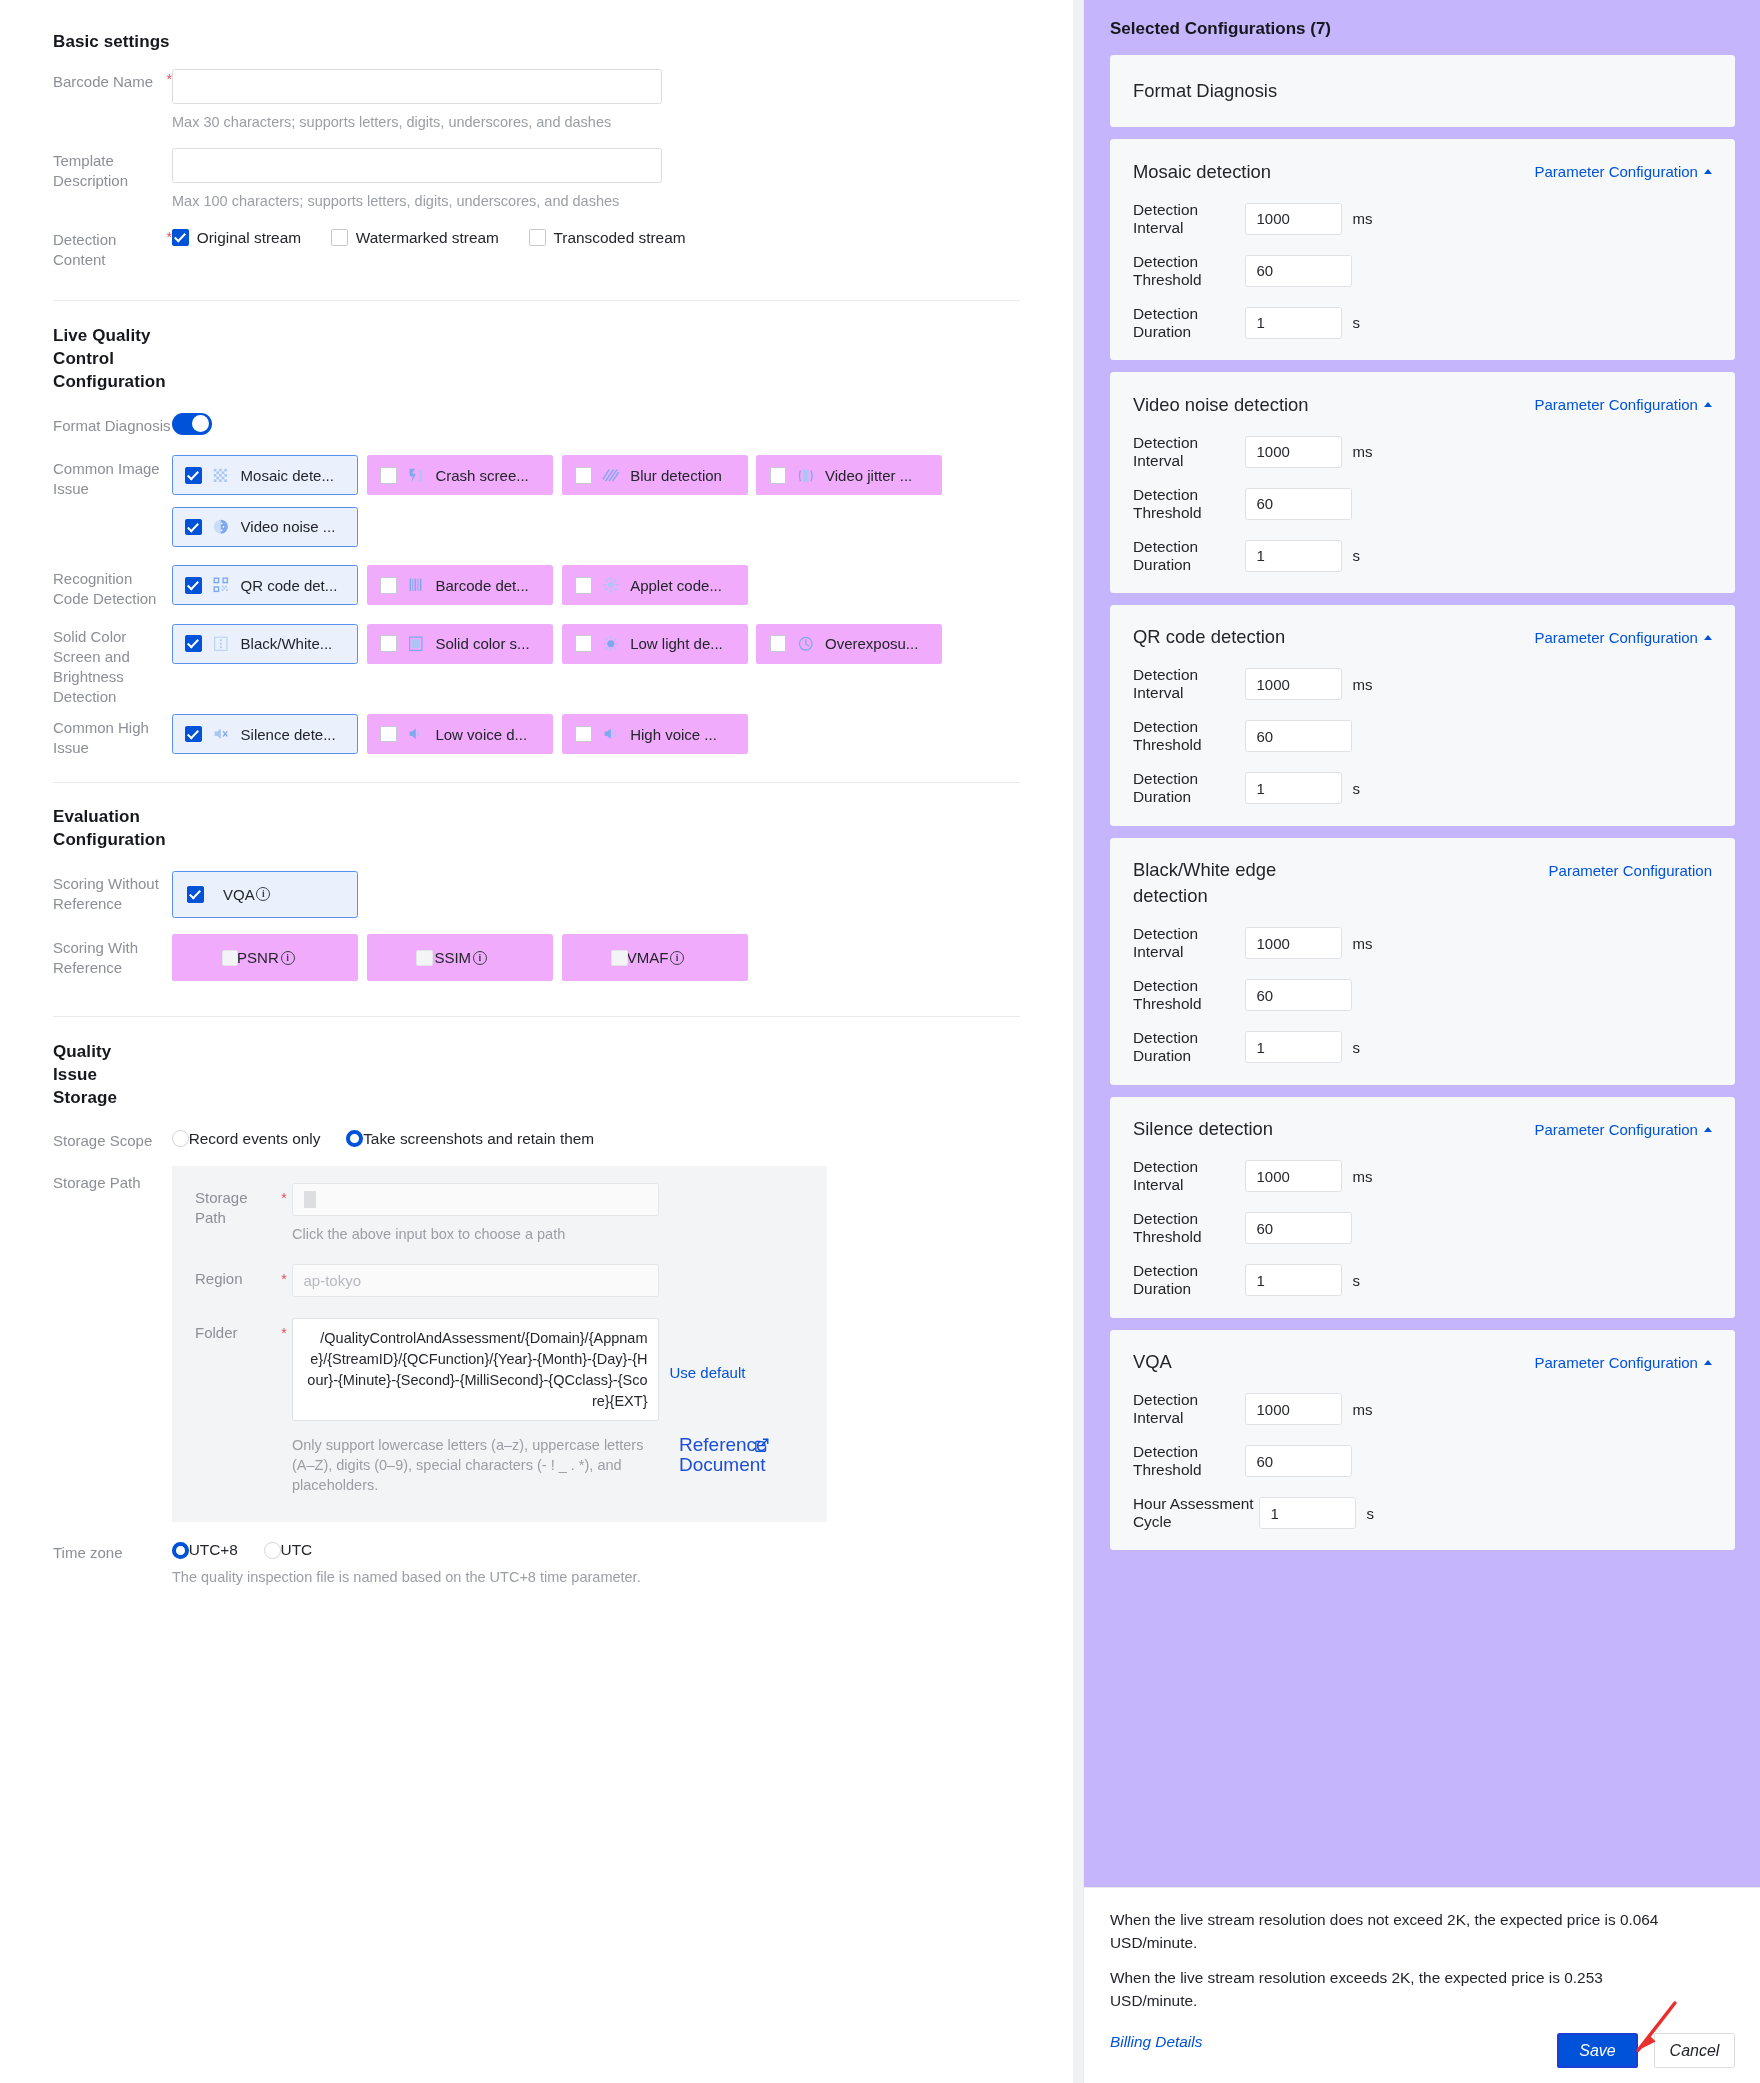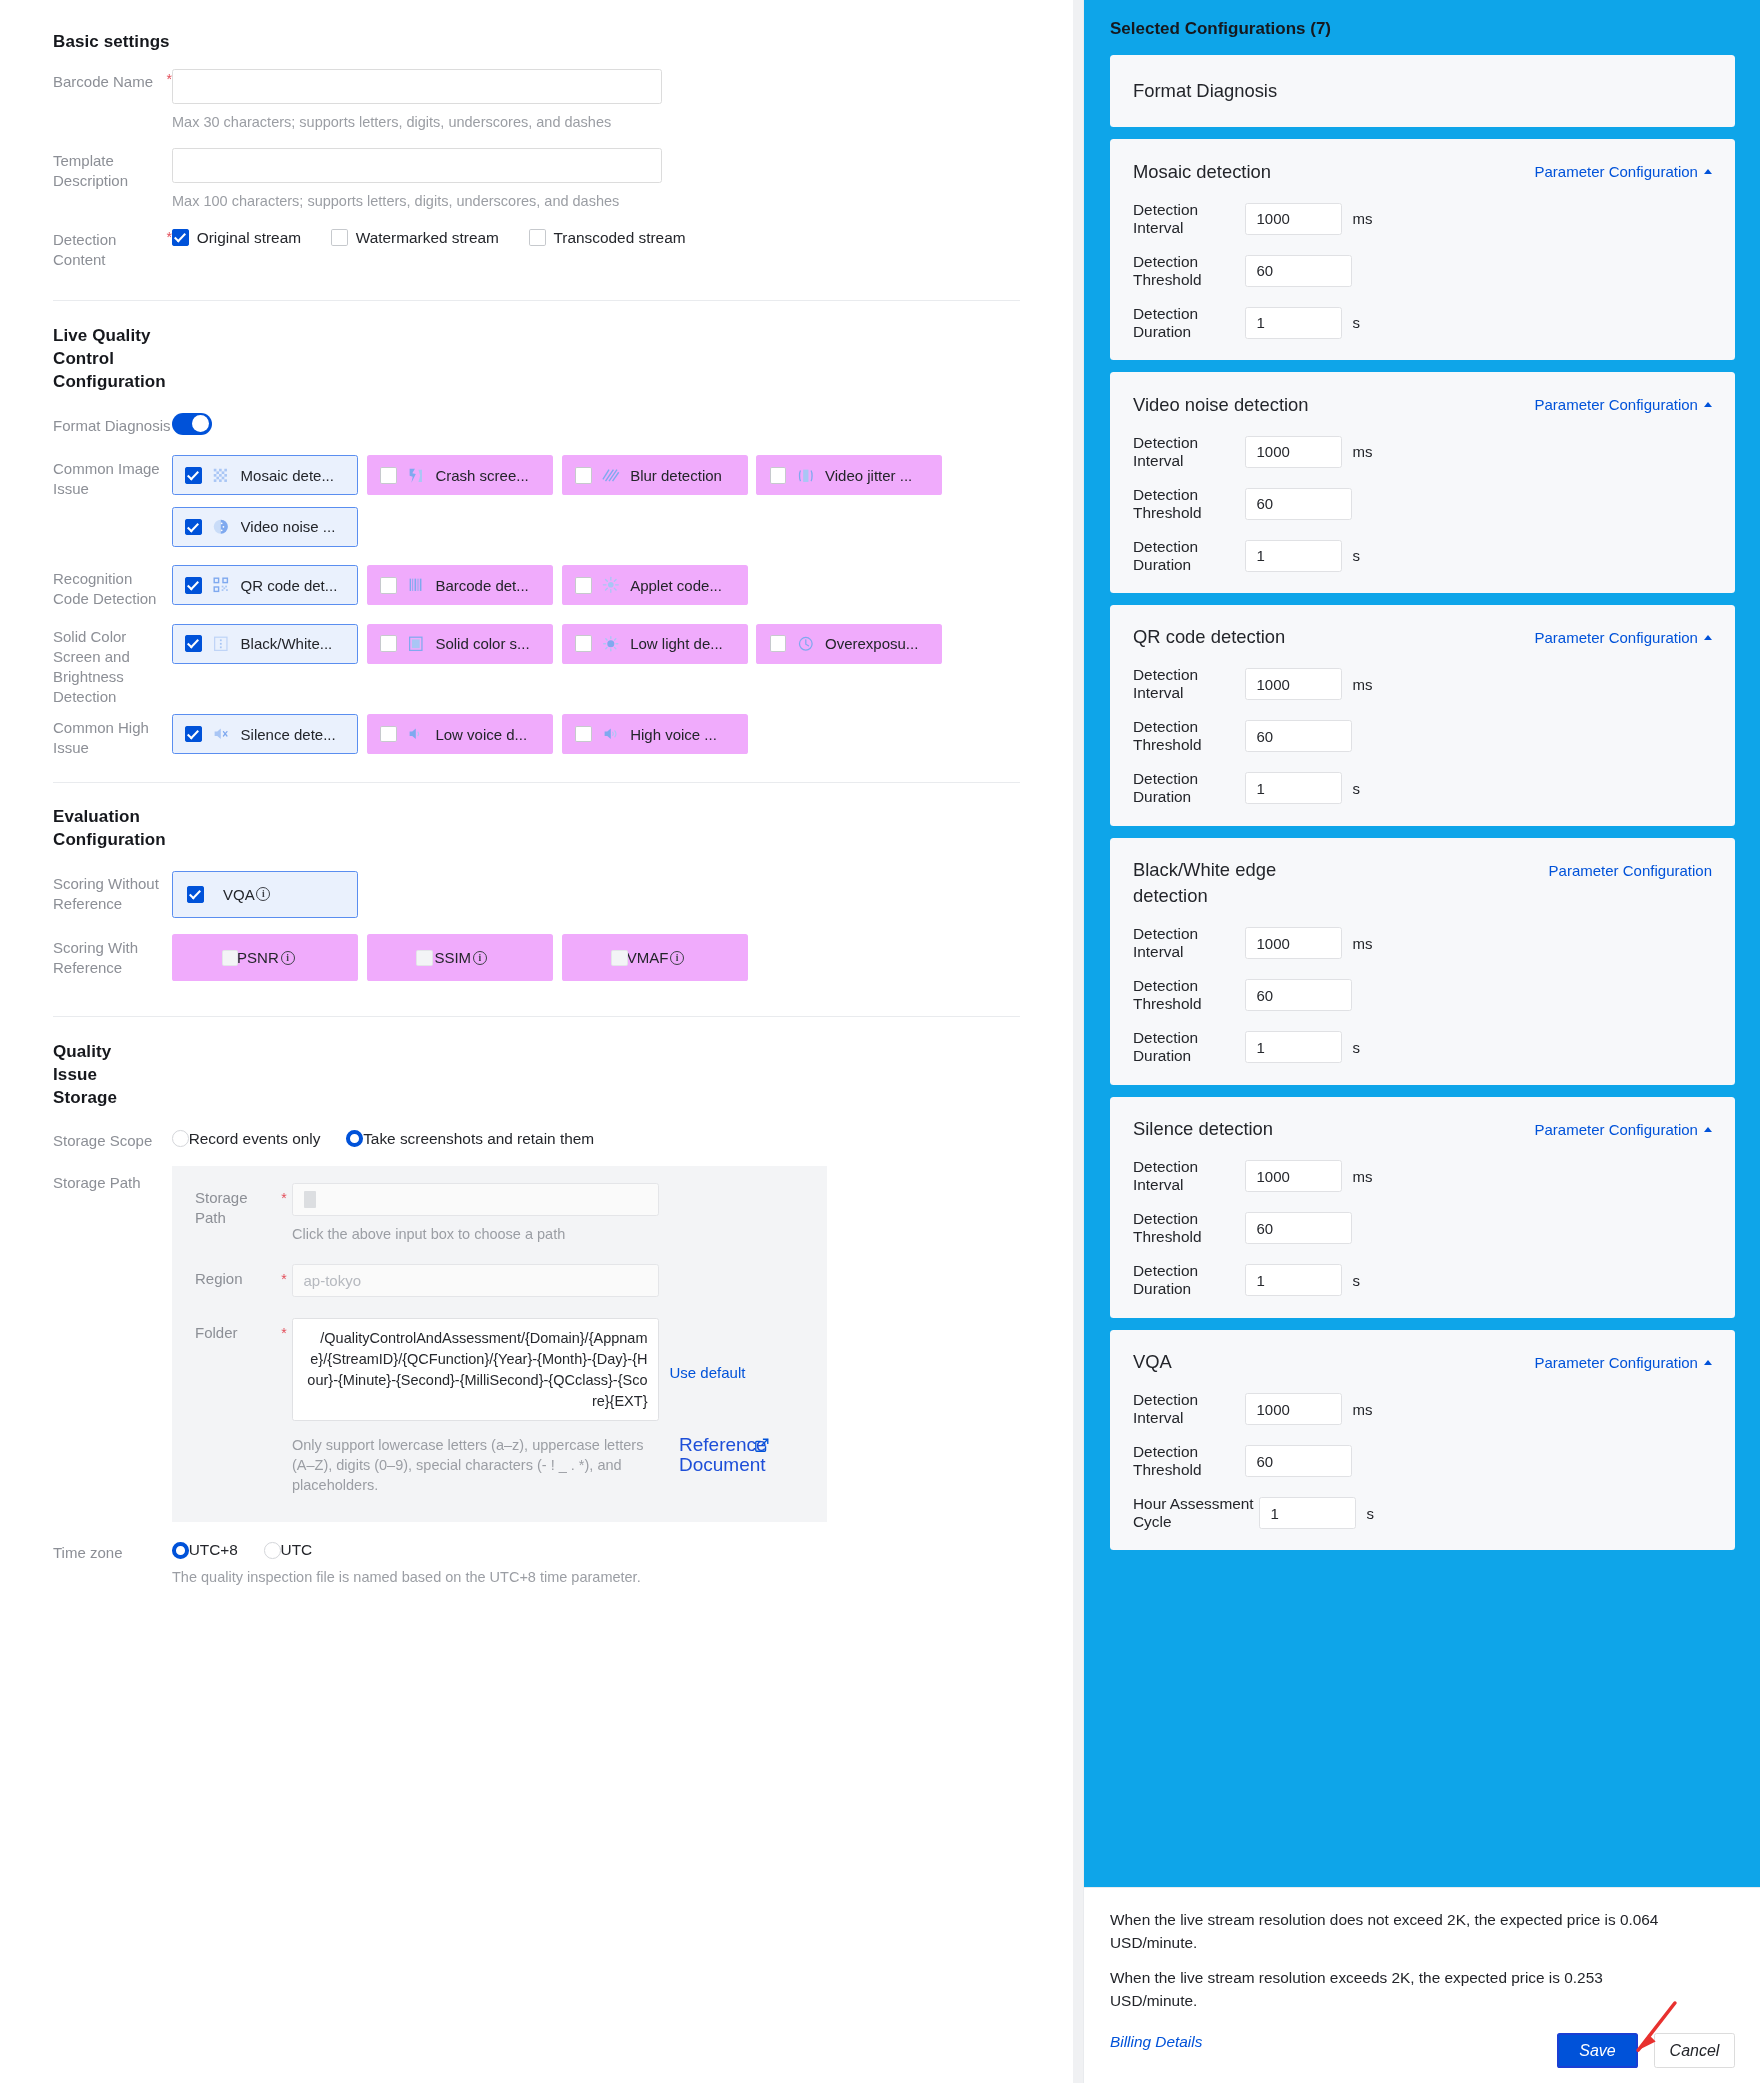--- a/index.html
+++ b/index.html
@@ -124,21 +124,21 @@
   }
   .use-default { color:#0052d9; font-size:15px; margin-left:10.5px; padding-top:46px; white-space:nowrap;}
   .ext-link { color:#0052d9; font-size:16px; padding-top:1.8px; }
   .help-row { display:flex; align-items:flex-start; margin-top:10.5px; gap:0; }
   .help-txt { color:#9b9ea4; font-size:14.5px; line-height:20px; width:377px; }
   .ref-doc { color:#1d4ed8; font-size:19px; line-height:20px; width:63px; margin-left:10px; }
 
   
   .gap { width:10.5px; background:#f0f1f3; height:2084px; flex:0 0 10.5px; }
   .right {
-    width: 678px; flex:0 0 678px; height:2084px; background:#0ea5e9;
+    width: 678px; flex:0 0 678px; height:2084px; background:#c4b5fd;
     border-left:0.9px solid #e9ebee; display:flex; flex-direction:column;
     position:relative;
   }
   .right-head { padding: 19.3px 26px 8.8px 26px; }
   .right-head .h {
     font-weight:bold; font-size:17px; color:#16181d;
   }
   .right-scroll { flex:1 1 auto; padding: 7px 26px 0 26px; overflow:hidden; }
 
   .ccard { background:#f7f8fa; border-radius:3.5px; margin-bottom:12.3px; padding:19.3px 23px 19.3px 23px; }

